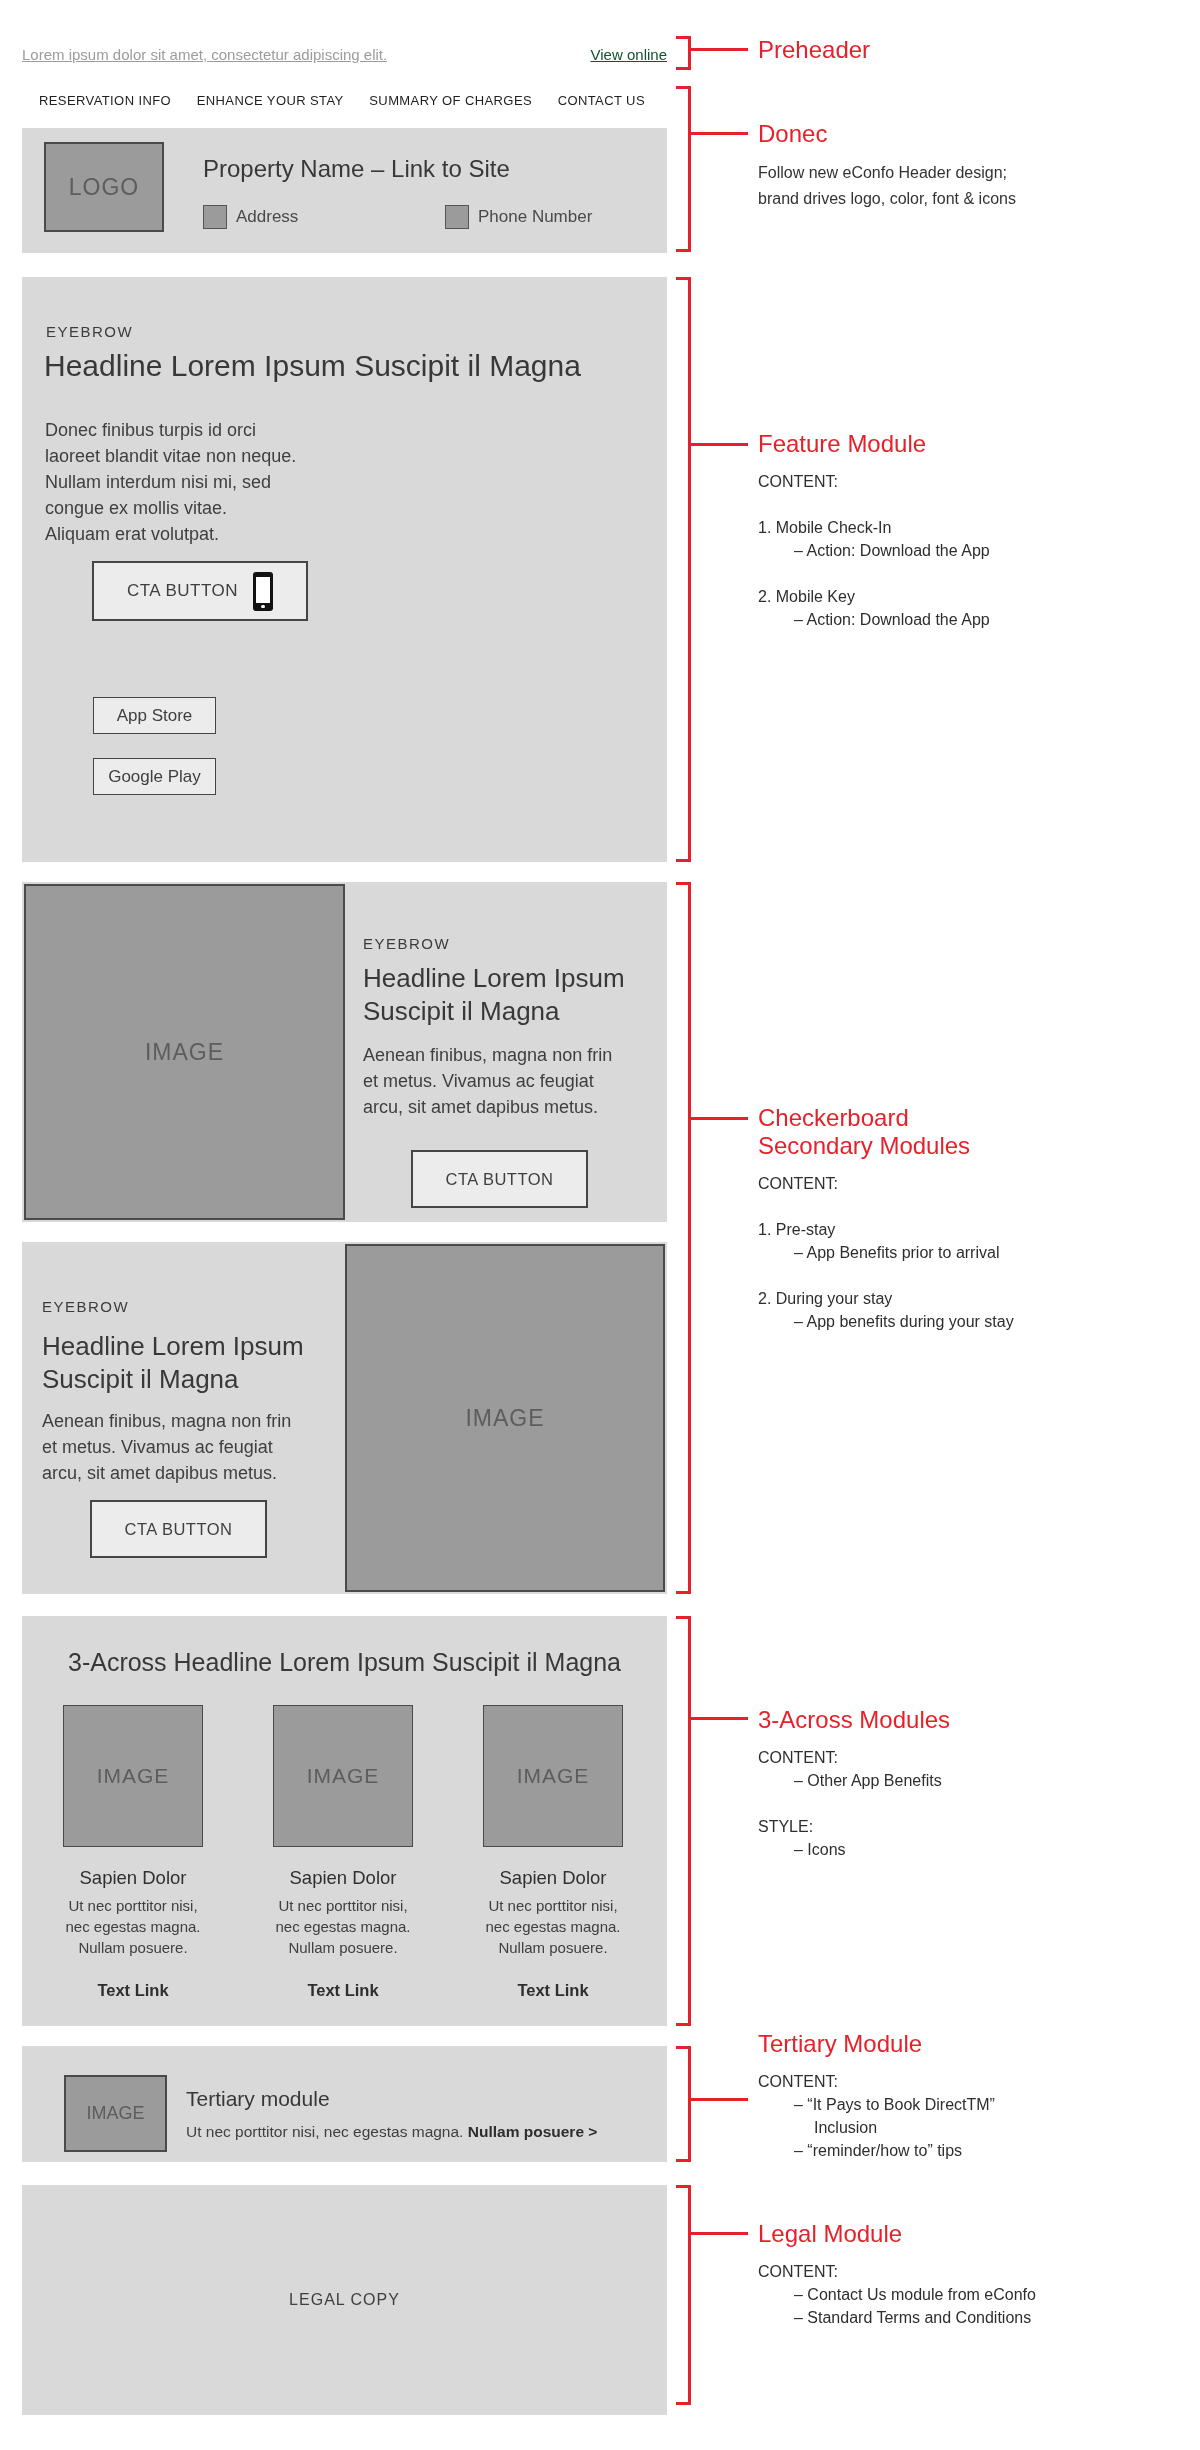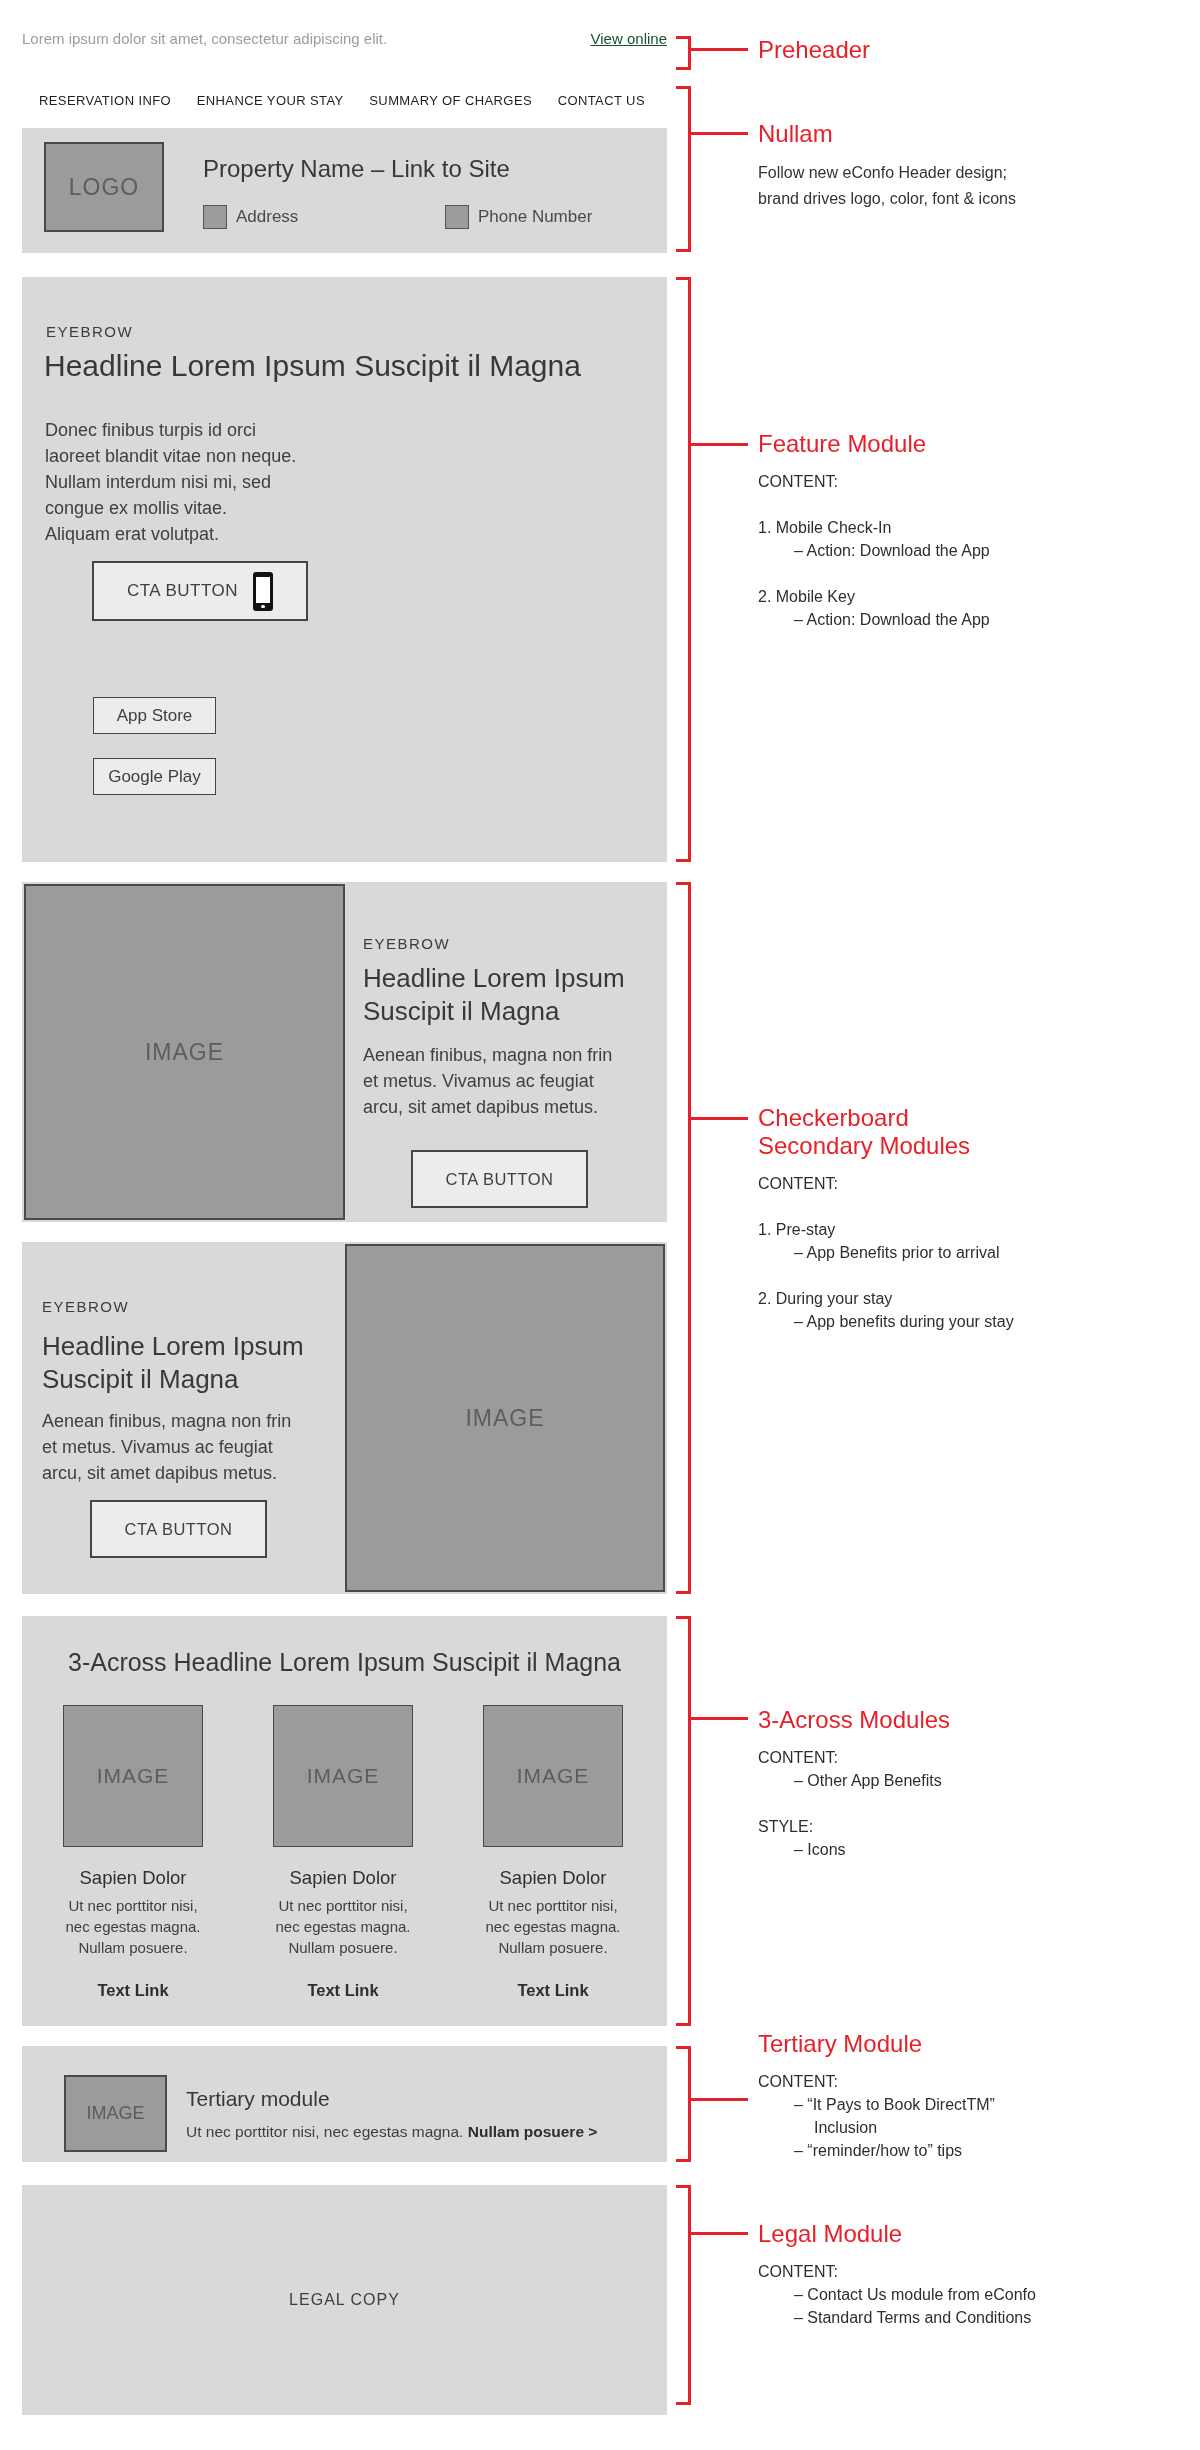--- a/index.html
+++ b/index.html
@@ -6,22 +6,22 @@
   .canvas{position:relative;width:1200px;height:2450px;background:#ffffff;
           font-family:"Liberation Sans",sans-serif;color:#3b3b3b;overflow:hidden;}
 
   
   .mod{position:absolute;left:22px;width:645px;background:#d9d9d9;}
   .graybox{background:#9b9b9b;border:2px solid #4a4a4a;display:flex;align-items:center;justify-content:center;
            color:#5d5d5d;box-sizing:border-box;}
   .btn{background:#ececec;border:2px solid #454545;display:flex;align-items:center;justify-content:center;
        color:#3f3f3f;box-sizing:border-box;cursor:pointer;margin-left:48px;}
 
-  .preheader{position:absolute;left:22px;top:30px;width:645px;display:flex;justify-content:space-between;
-             font-size:15px;color:#9c9c9c;}
+  .preheader{position:absolute;left:22px;top:46px;width:645px;display:flex;justify-content:space-between;
+             font-size:15px;color:#9c9c9c;text-decoration:underline;}
   .preheader a{color:#14532d;text-decoration:underline;margin-left:7px;}
   .nav{position:absolute;left:39px;top:93px;width:606px;display:flex;justify-content:space-between;
        font-size:13px;letter-spacing:.4px;color:#1f1f1f;}
   .nav div{cursor:pointer;}
 
   
   .m-header{top:128px;height:125px;}
   .logo{position:absolute;left:22px;top:14px;width:120px;height:90px;font-size:23px;letter-spacing:1px;}
   .propname{position:absolute;left:181px;top:27px;font-size:24px;color:#383838;}
   .addr-row{position:absolute;top:77px;height:24px;display:flex;align-items:center;font-size:17px;color:#4a4a4a;}
@@ -233,21 +233,21 @@
   <div class="bracket" style="top:2185px;height:220px;"></div>
   <div class="conn" style="top:2232px;"></div>
 
   <div class="ann" style="top:36px;">
       <div class="ann-label">
         <div>Preheader</div>
       </div>
     </div>
   <div class="ann" style="top:120px;">
       <div class="ann-label">
-        <div>Nullam</div>
+        <div>Donec</div>
       </div>
       <div class="ann-desc">Follow new eConfo Header design;</div>
       <div class="ann-desc">brand drives logo, color, font &amp; icons</div>
     </div>
   <div class="ann" style="top:430px;">
       <div class="ann-label">
         <div>Feature Module</div>
       </div>
       <div class="ann-ln">CONTENT:</div>
       <div class="ann-sp"></div>

